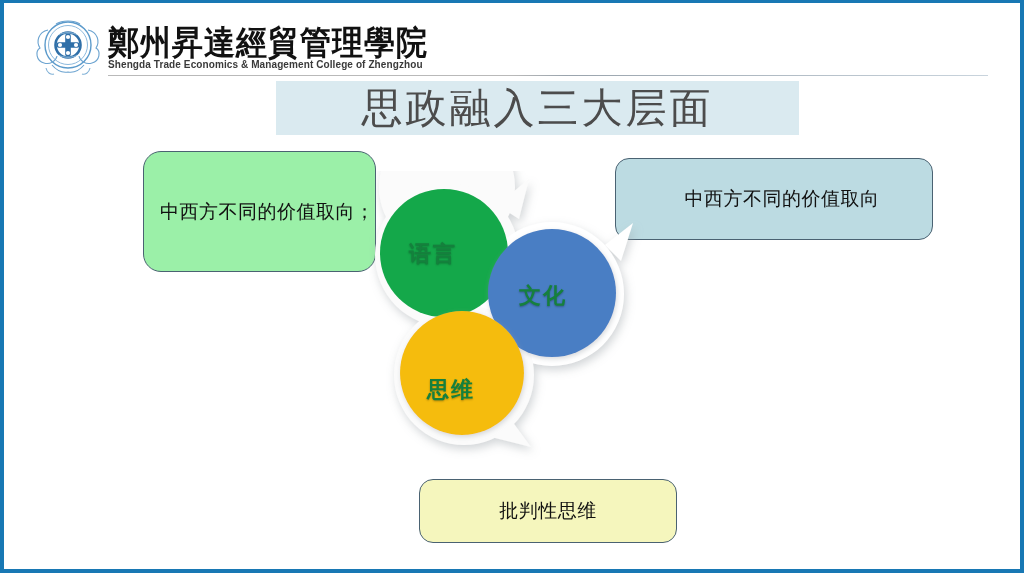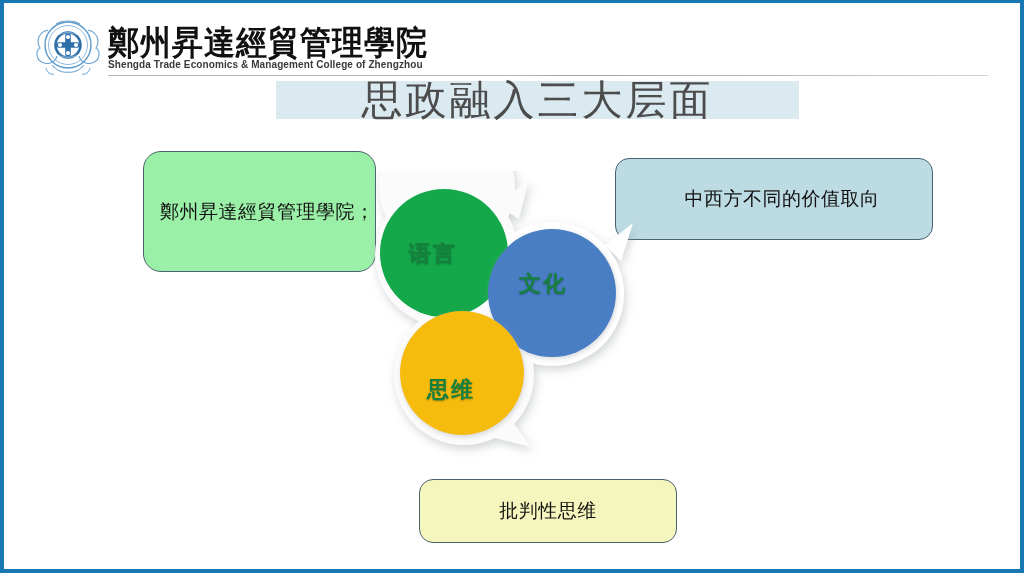--- a/index.html
+++ b/index.html
@@ -76,21 +76,21 @@
     height: 1px;
     background: linear-gradient(to right, #b9b9b9 0%, #b9b9b9 46%, #9aa4ad 52%, #c9d4dd 100%);
   }
 
   
   #title-band {
     position: absolute;
     left: 272px;
     top: 78px;
     width: 523px;
-    height: 38px;
+    height: 54px;
     background: #daeaf0;
     display: flex;
     align-items: center;
     justify-content: center;
   }
   #title-text {
     font-size: 41px;
     color: #4c4c4c;
     letter-spacing: 3px;
     font-weight: normal;
@@ -159,21 +159,21 @@
     position: absolute;
     font-size: 22px;
     font-weight: bold;
     color: #15803d;
     letter-spacing: 2px;
     text-shadow: 0 1px 2px rgba(0,0,0,0.30);
     white-space: nowrap;
     pointer-events: none;
   }
   #label-language { left: 40px;  top: 68px;  }
-  #label-culture  { left: 150px; top: 98px; }
+  #label-culture  { left: 150px; top: 110px; }
   #label-thinking { left: 58px;  top: 204px; }
 </style>
 </head>
 <body>
 
 <div id="slide">
 
   <div id="header">
 
     <div id="logo-mark">
@@ -213,21 +213,21 @@
     <div id="school-name-en">Shengda Trade Economics &amp; Management  College of Zhengzhou</div>
 
     <div id="header-rule"></div>
   </div>
 
   <div id="title-band">
     <div id="title-text">思政融入三大层面</div>
   </div>
 
   <div class="callout" id="callout-values">
-    <div class="cl-line">鄭州昇達經貿管理學院；</div>
+    <div class="cl-line">中西方不同的价值取向；</div>
   </div>
 
   <div class="callout" id="callout-orientation">
     <div class="cl-line">中西方不同的价值取向</div>
   </div>
 
   <div class="callout" id="callout-critical">
     <div class="cl-line">批判性思维</div>
   </div>
 

